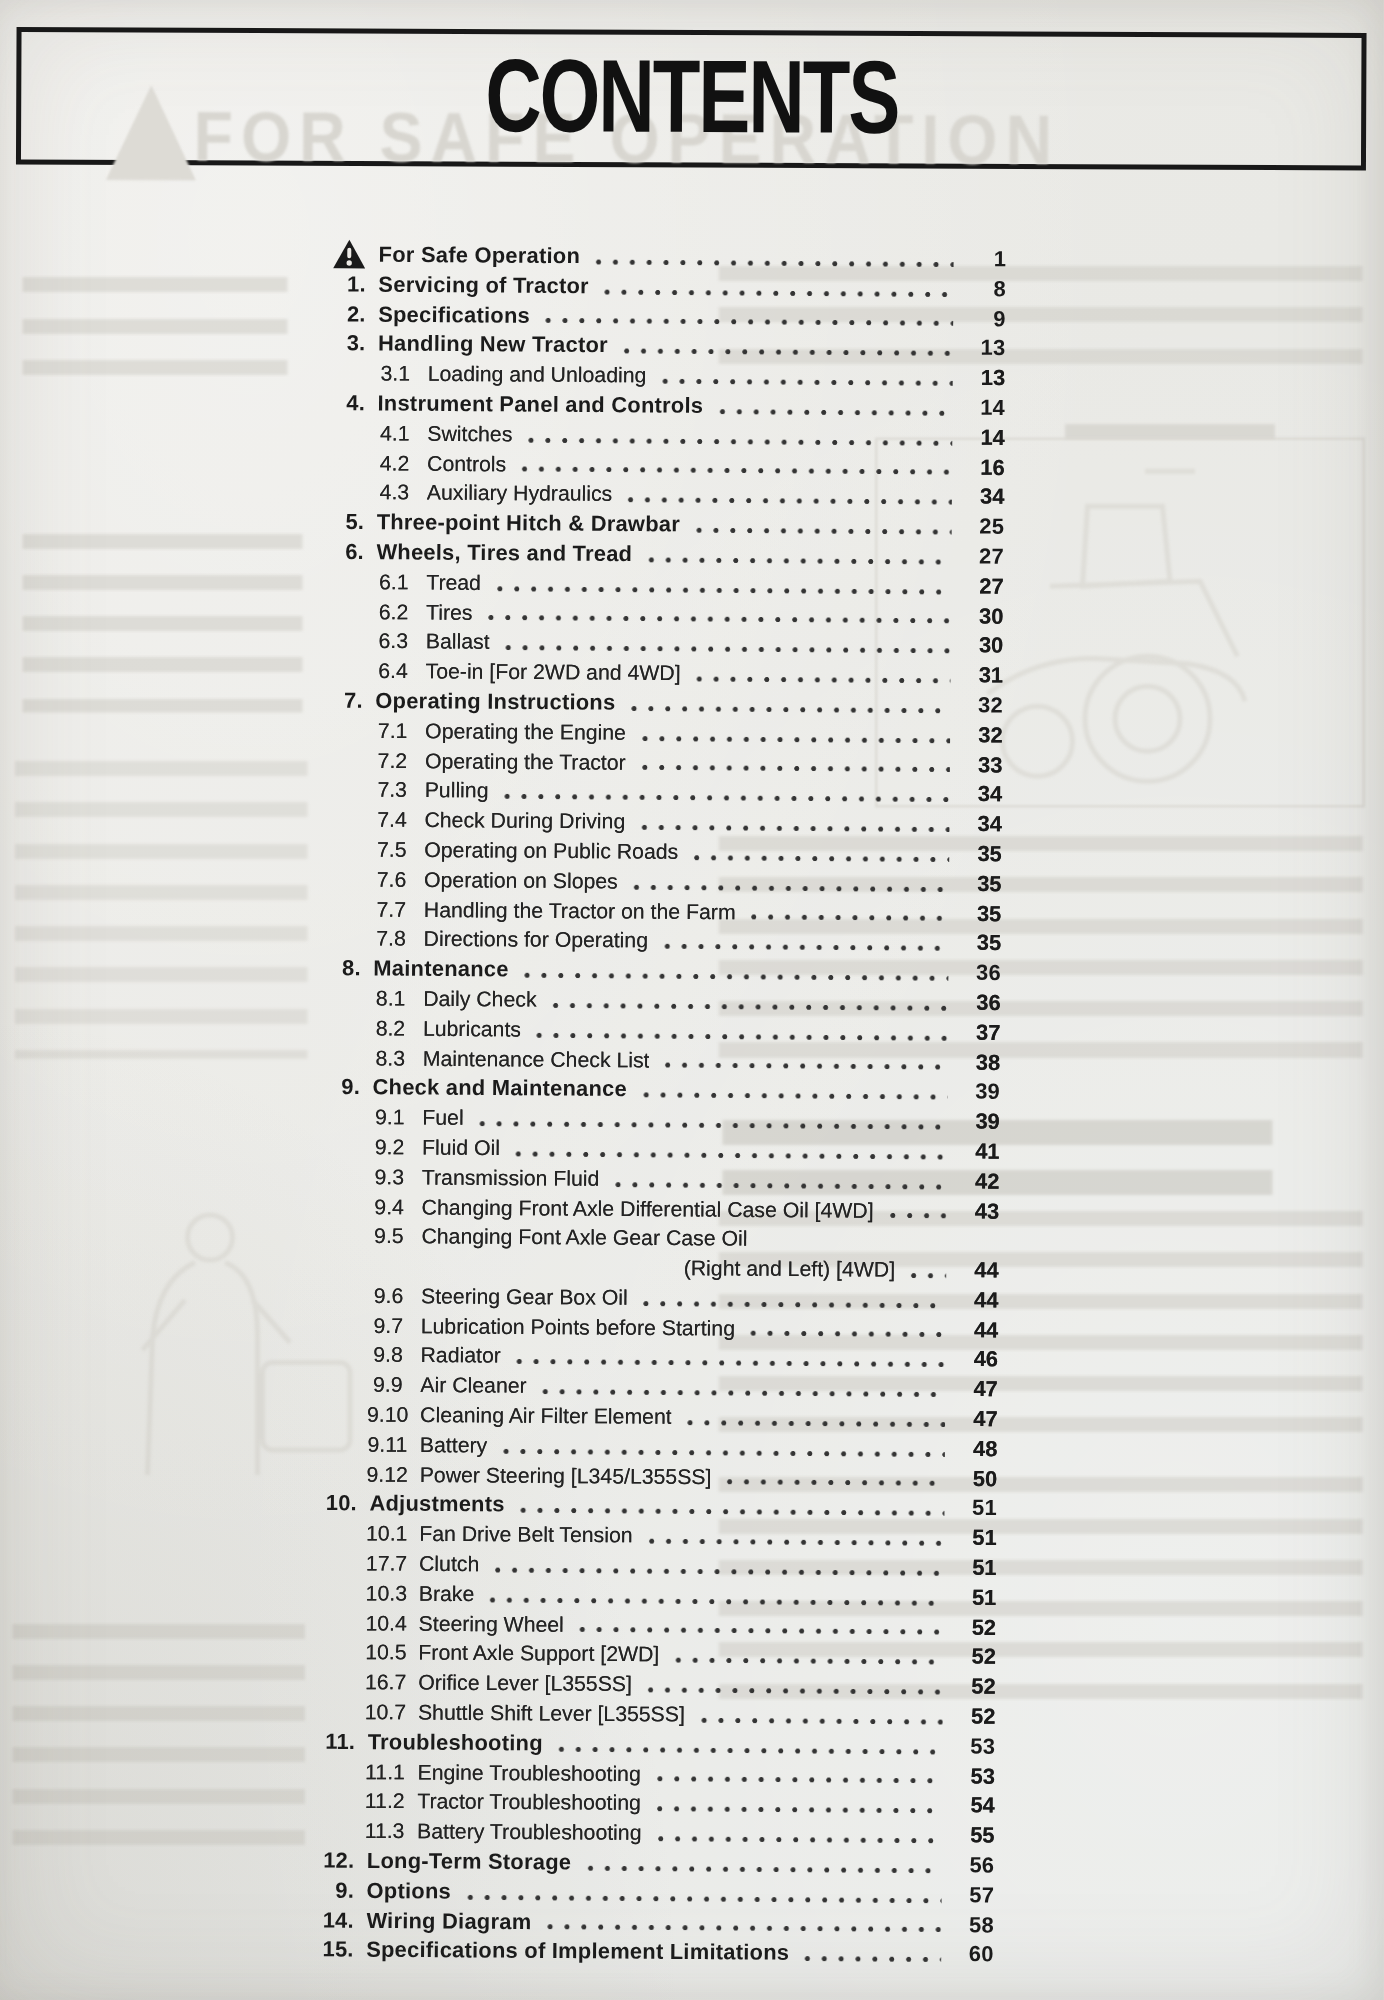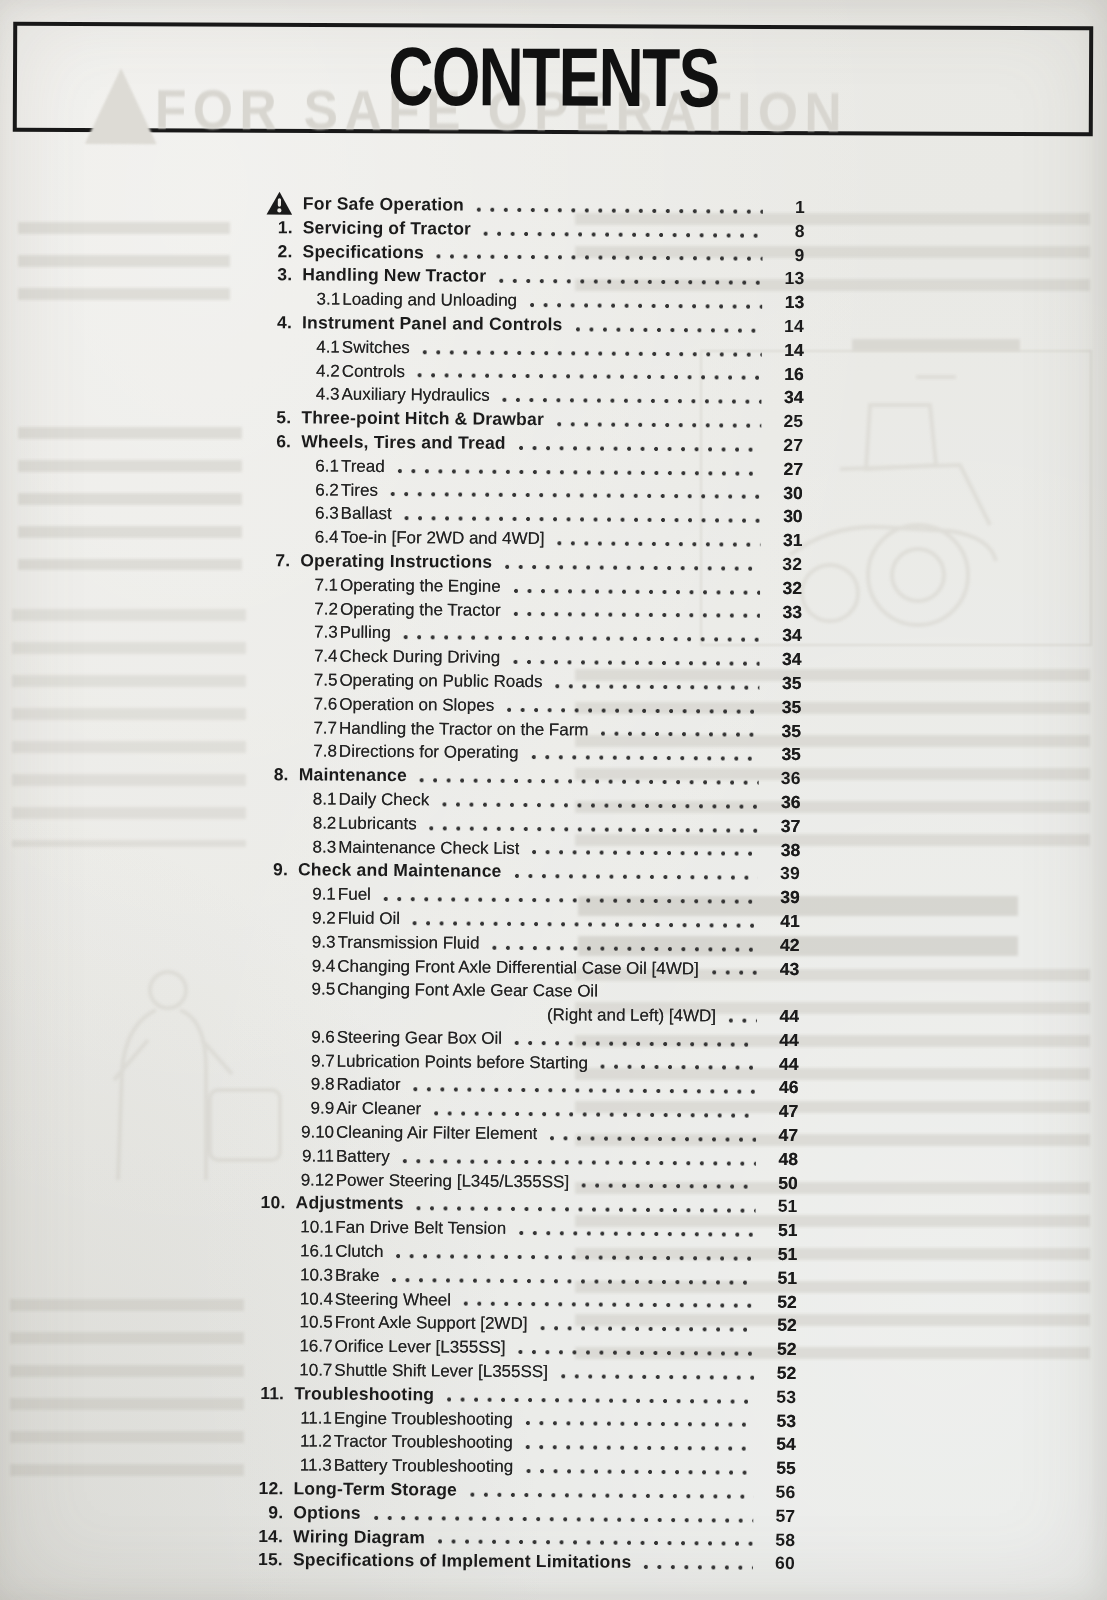--- a/index.html
+++ b/index.html
@@ -71,21 +71,21 @@
     transform:rotate(0.42deg);transform-origin:0 0;
   }
   .row{
     display:flex;align-items:baseline;
     height:23.8px;line-height:23.8px;
     font-size:17px;white-space:nowrap;color:#232323;
   }
   .row.main{font-weight:bold;font-size:17.5px;letter-spacing:0.2px;color:#1b1b1b;}
   .row.sub,.row.cont{text-shadow:0 0 0.5px rgba(30,30,30,0.78);}
   .num{flex:0 0 40px;text-align:right;margin-right:10px;}
-  .sub .num{flex:0 0 48px;text-align:right;margin-left:40px;margin-right:2px;}
+  .sub .num{flex:0 0 48px;text-align:center;margin-left:40px;margin-right:2px;}
   .cont .lbl{margin-left:250px;}
   .lbl{flex:0 1 auto;overflow:hidden;}
   .icon-wrap{flex:0 0 40px;text-align:right;margin-right:10px;align-self:center;position:relative;top:2px;}
   .icon-wrap svg{display:inline-block;vertical-align:baseline;}
   .leader{
     flex:1 1 0;min-width:10px;align-self:flex-end;height:14px;
     margin:0 6px 3px 12px;
     background-image:radial-gradient(circle at 3px 9px,#343434 1.7px,rgba(0,0,0,0) 2.3px);
     background-size:13.5px 14px;background-repeat:repeat-x;
   }
@@ -488,21 +488,21 @@
     <div class="row sub">
 
       <span class="num">10.1</span>
       <span class="lbl">Fan Drive Belt Tension</span>
       <span class="leader"></span>
       <span class="pg">51</span>
     </div>
 
     <div class="row sub">
 
-      <span class="num">16.1</span>
+      <span class="num">17.7</span>
       <span class="lbl">Clutch</span>
       <span class="leader"></span>
       <span class="pg">51</span>
     </div>
 
     <div class="row sub">
 
       <span class="num">10.3</span>
       <span class="lbl">Brake</span>
       <span class="leader"></span>

